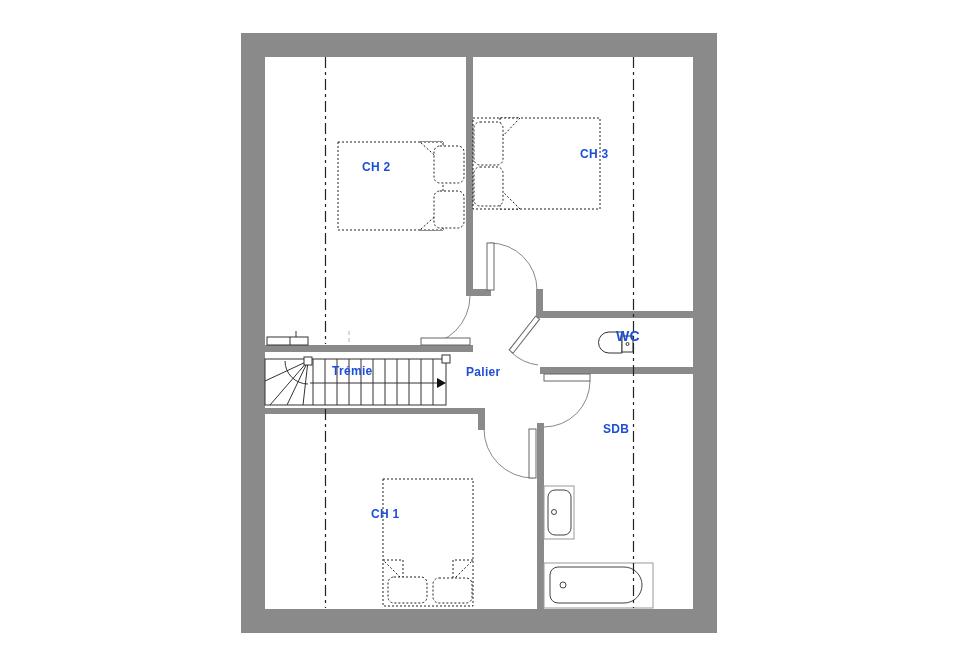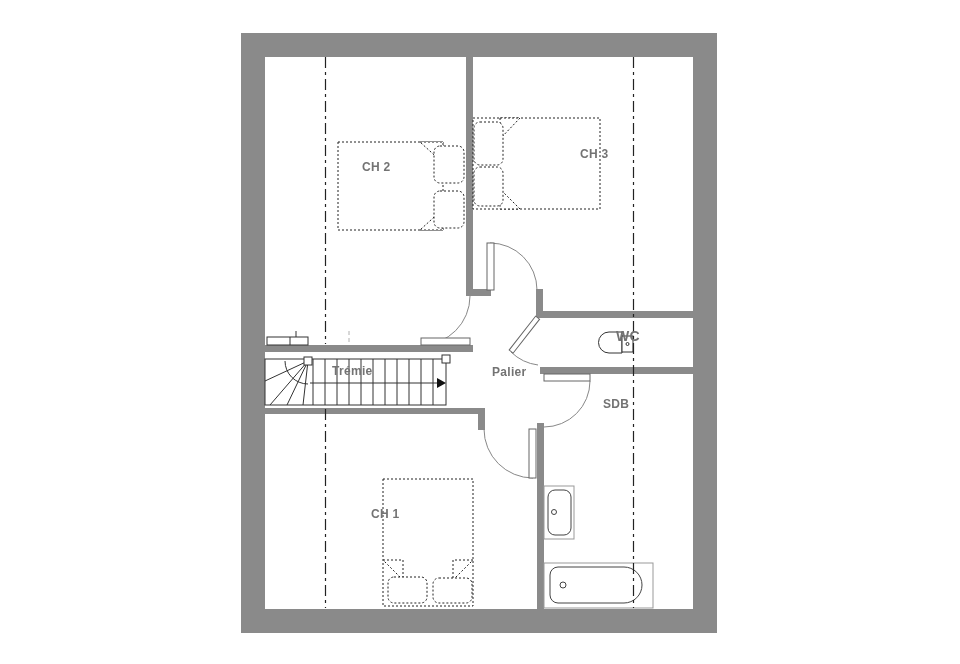--- a/index.html
+++ b/index.html
@@ -1,20 +1,20 @@
 <!DOCTYPE html>
 <html><head>
 <meta charset="utf-8">
 <style>
   html,body{margin:0;padding:0;background:#fff;}
   .canvas{position:relative;width:960px;height:664px;background:#fff;overflow:hidden;
           font-family:"Liberation Sans",sans-serif;}
   .wall{position:absolute;background:#8a8a8a;}
   .plan-svg{position:absolute;left:0;top:0;width:960px;height:664px;}
-  .label{position:absolute;font-weight:bold;font-size:12px;color:#737373;white-space:nowrap;
+  .label{position:absolute;font-weight:bold;font-size:12px;color:#1d4ed8;white-space:nowrap;
          letter-spacing:.3px;}
   .label.small{font-size:14px;}
 </style>
 </head>
 <body>
 
 <div class="canvas">
 
   <div class="wall" style="left:241px;top:33px;width:476px;height:24px;"></div>
   <div class="wall" style="left:241px;top:609px;width:476px;height:24px;"></div>
@@ -112,17 +112,17 @@
       <path d="M325.5 57 V344"></path>
       <path d="M325.5 409 V608"></path>
       <path d="M633.5 57 V608"></path>
     </g>
   </svg>
 
   <div class="label" style="left:362px;top:160px;">CH 2</div>
   <div class="label" style="left:580px;top:147px;">CH 3</div>
   <div class="label" style="left:371px;top:507px;">CH 1</div>
   <div class="label" style="left:332px;top:364px;">Trémie</div>
-  <div class="label" style="left:492px;top:365px;">Palier</div>
+  <div class="label" style="left:466px;top:365px;">Palier</div>
   <div class="label small" style="left:616px;top:328px;">WC</div>
-  <div class="label" style="left:603px;top:397px;">SDB</div>
+  <div class="label" style="left:603px;top:422px;">SDB</div>
 
 </div>
 
 </body></html>

